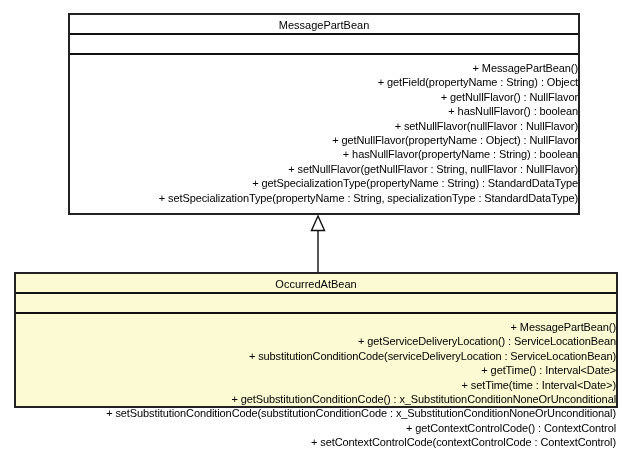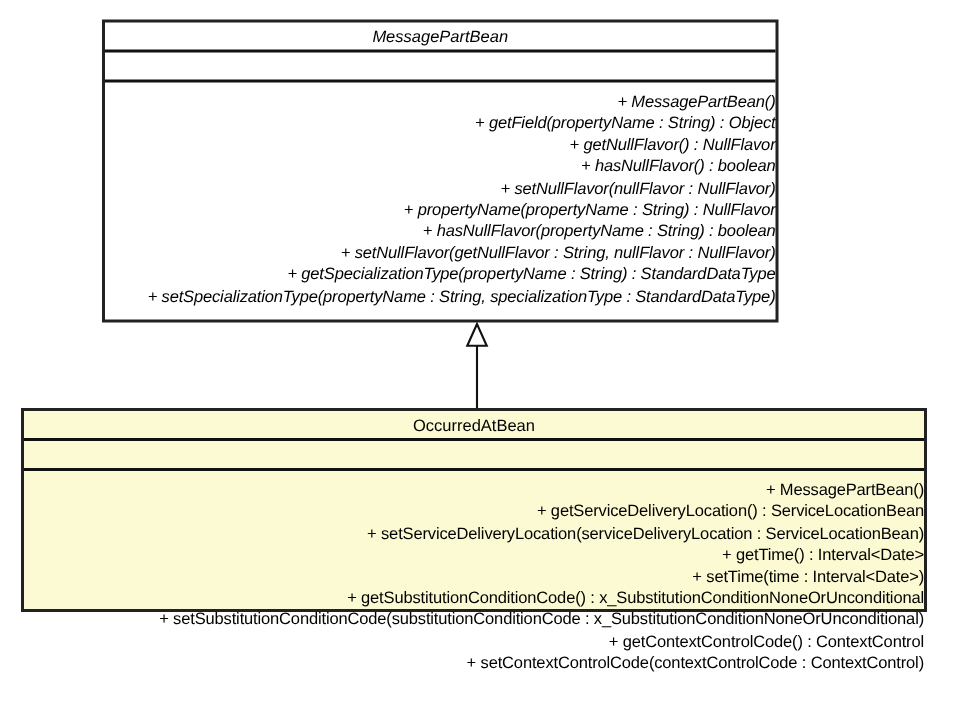--- a/index.html
+++ b/index.html
@@ -34,56 +34,56 @@
   }
   .uml-methods{
     padding-top:6px;
     text-align:right;
   }
   .m{
     font-size:11px;line-height:14.4px;height:14.4px;
     padding-left:7px;white-space:nowrap;
     letter-spacing:-0.1px;
   }
-  #class-messagepartbean{left:68px;top:13px;width:451px;height:202px;font-style:italic;}
+  #class-messagepartbean{left:68px;top:13px;width:512px;height:202px;}
   #class-occurredatbean{left:14px;top:272px;width:604px;height:136px;}
   #generalization-arrow{position:absolute;left:304px;top:214px;width:28px;height:59px;}
 </style>
 </head>
 <body>
 
 <div class="uml-class" id="class-messagepartbean">
   <div class="uml-title">MessagePartBean</div>
   <div class="uml-attrs"></div>
   <div class="uml-methods">
     <div class="m">+ MessagePartBean()</div>
     <div class="m">+ getField(propertyName : String) : Object</div>
     <div class="m">+ getNullFlavor() : NullFlavor</div>
     <div class="m">+ hasNullFlavor() : boolean</div>
     <div class="m">+ setNullFlavor(nullFlavor : NullFlavor)</div>
-    <div class="m">+ propertyName(propertyName : String) : NullFlavor</div>
+    <div class="m">+ getNullFlavor(propertyName : Object) : NullFlavor</div>
     <div class="m">+ hasNullFlavor(propertyName : String) : boolean</div>
     <div class="m">+ setNullFlavor(getNullFlavor : String, nullFlavor : NullFlavor)</div>
     <div class="m">+ getSpecializationType(propertyName : String) : StandardDataType</div>
     <div class="m">+ setSpecializationType(propertyName : String, specializationType : StandardDataType)</div>
   </div>
 </div>
 
 <svg id="generalization-arrow" viewBox="0 0 28 59" xmlns="http://www.w3.org/2000/svg" aria-hidden="true">
   <line x1="14" y1="16" x2="14" y2="59" stroke="#111111" stroke-width="1.4"></line>
   <polygon points="14,2 7.5,16.5 20.5,16.5" fill="#ffffff" stroke="#111111" stroke-width="1.4"></polygon>
 </svg>
 
 <div class="uml-class highlight" id="class-occurredatbean">
   <div class="uml-title">OccurredAtBean</div>
   <div class="uml-attrs"></div>
   <div class="uml-methods">
     <div class="m">+ MessagePartBean()</div>
     <div class="m">+ getServiceDeliveryLocation() : ServiceLocationBean</div>
-    <div class="m">+ setServiceDeliveryLocation(serviceDeliveryLocation : ServiceLocationBean)</div>
+    <div class="m">+ substitutionConditionCode(serviceDeliveryLocation : ServiceLocationBean)</div>
     <div class="m">+ getTime() : Interval&lt;Date&gt;</div>
     <div class="m">+ setTime(time : Interval&lt;Date&gt;)</div>
     <div class="m">+ getSubstitutionConditionCode() : x_SubstitutionConditionNoneOrUnconditional</div>
     <div class="m">+ setSubstitutionConditionCode(substitutionConditionCode : x_SubstitutionConditionNoneOrUnconditional)</div>
     <div class="m">+ getContextControlCode() : ContextControl</div>
     <div class="m">+ setContextControlCode(contextControlCode : ContextControl)</div>
   </div>
 </div>
 
 </body></html>

